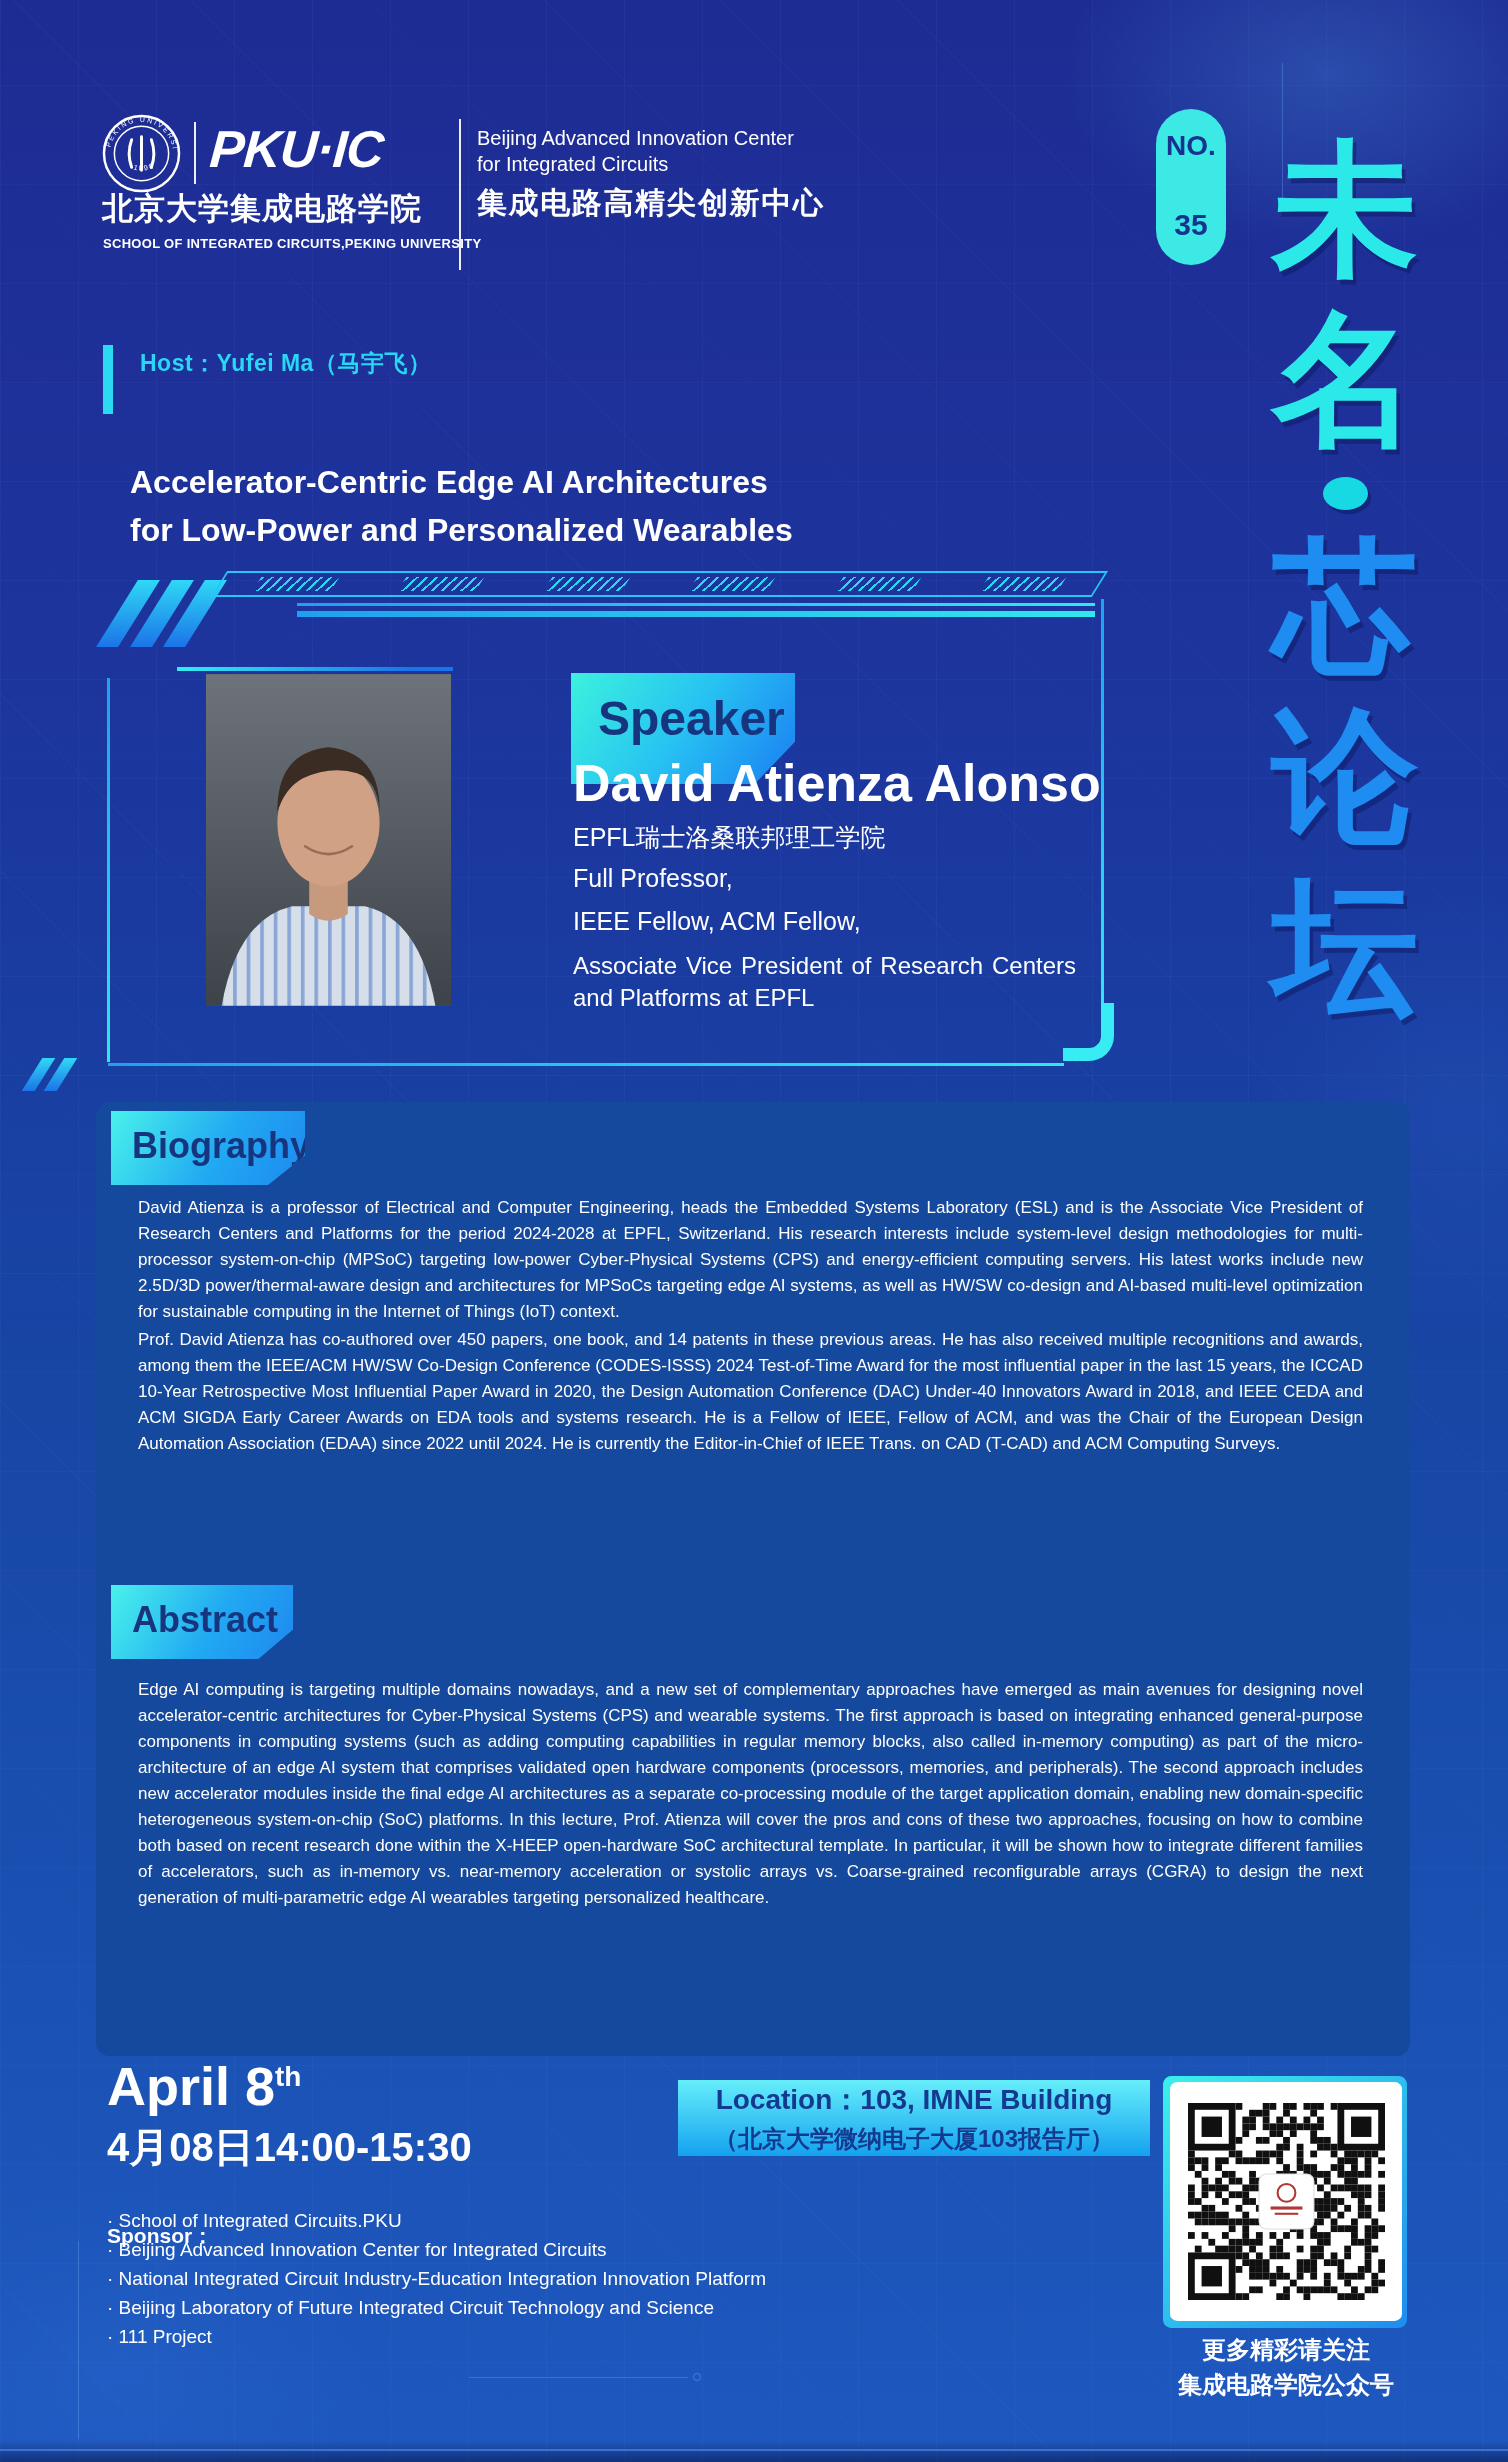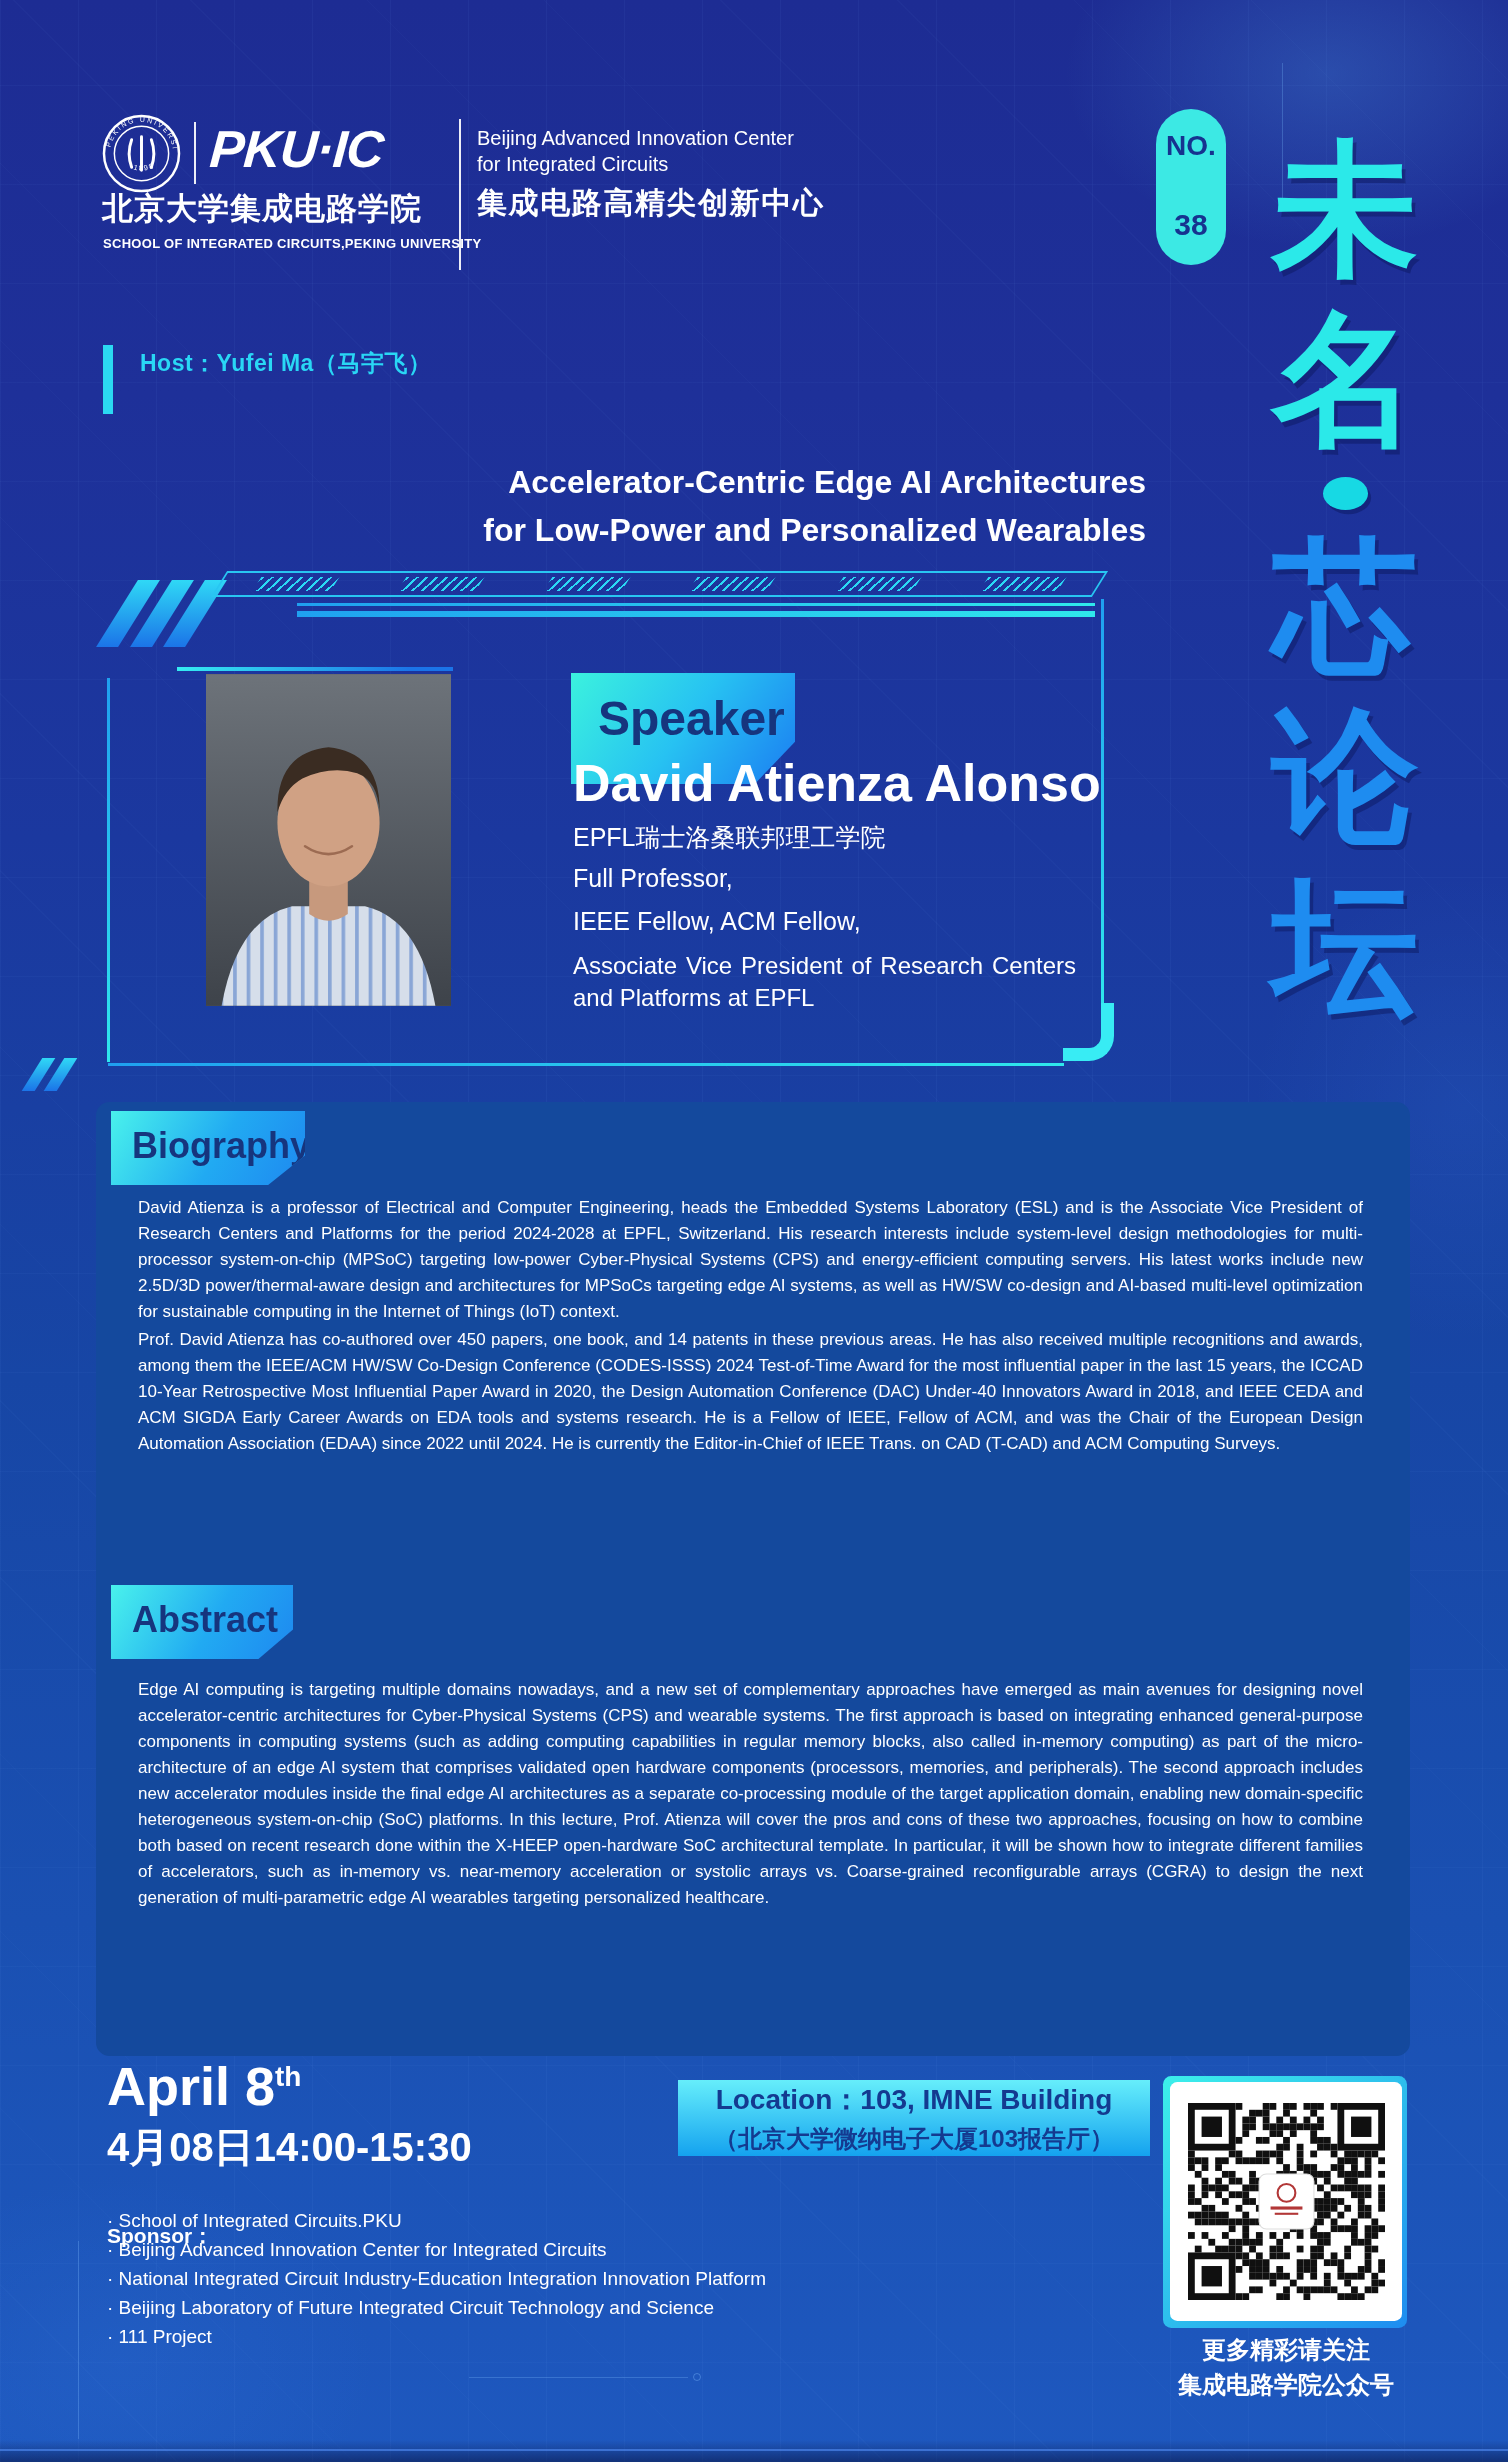--- a/index.html
+++ b/index.html
@@ -34,21 +34,21 @@
   #no-pill .no{font-size:28px;font-weight:800;}
   #no-pill .num{font-size:30px;font-weight:800;}
   
   #vertical-title{left:1267px;top:137px;width:156px;display:flex;flex-direction:column;align-items:center;gap:24px;}
   .vchar{font-size:146px;line-height:1;font-weight:900;text-shadow:3.6px 4.7px 0 rgba(10,22,90,.45);}
   .vchar.cyan{color:#2BE9E9;} .vchar.blue{color:#1E8CF0;}
   .vdot{width:45px;height:33px;border-radius:50%;background:#17D9E4;box-shadow:3.1px 4.2px 0 rgba(10,22,90,.45);}
   
   #host-bar{left:103px;top:345px;width:10.4px;height:69px;background:#2BD9F2;}
   #host{left:140px;top:348px;font-size:23px;font-weight:700;color:#29D7F5;letter-spacing:0.5px;}
-  #talk-title{left:130px;top:458px;width:1016px;text-align:right;font-size:32px;font-weight:700;line-height:48px;}
+  #talk-title{left:130px;top:458px;width:1016px;text-align:left;font-size:32px;font-weight:700;line-height:48px;}
   
   .slash{position:absolute;width:22px;height:67px;transform:skewX(-32deg);background:linear-gradient(180deg,#2fd8f6,#1b74e8);}
   .slash-s{position:absolute;width:12.5px;height:33px;transform:skewX(-32deg);background:linear-gradient(180deg,#2fd8f6,#1b74e8);}
   #hatchbar{left:219px;top:571px;width:881px;height:26px;border:2.1px solid #28c6f2;transform:skewX(-32deg);
     display:flex;align-items:center;justify-content:space-between;padding:0 36px;}
   .hatch{width:78px;height:14.6px;background:repeating-linear-gradient(115deg,#2ad8f5 0 2.6px,transparent 2.6px 8.9px);}
   .hline{position:absolute;background:linear-gradient(90deg,#1fa0f0,#2fe8ec);}
   #line1{left:297px;top:603px;width:798px;height:3.1px;}
   #line2{left:297px;top:611px;width:798px;height:6.3px;}
   #lvline{left:107px;top:678px;width:2.6px;height:384px;background:linear-gradient(180deg,#1fa0f0,#2fe8ec);}
@@ -123,21 +123,21 @@
   <div class="content" id="school-en">SCHOOL OF INTEGRATED CIRCUITS,PEKING UNIVERSITY</div>
   <div class="content vdiv" id="div2"></div>
   <div class="content" id="center-en">
     <div>Beijing Advanced Innovation Center</div>
     <div>for Integrated Circuits</div>
   </div>
   <div class="content" id="center-cn">集成电路高精尖创新中心</div>
 
   <div class="content" id="no-pill">
     <div class="no">NO.</div>
-    <div class="num">38</div>
+    <div class="num">35</div>
   </div>
 
   <div class="content" id="vertical-title">
     <div class="vchar cyan">未</div>
     <div class="vchar cyan">名</div>
     <div class="vdot"></div>
     <div class="vchar blue">芯</div>
     <div class="vchar blue">论</div>
     <div class="vchar blue">坛</div>
   </div>

